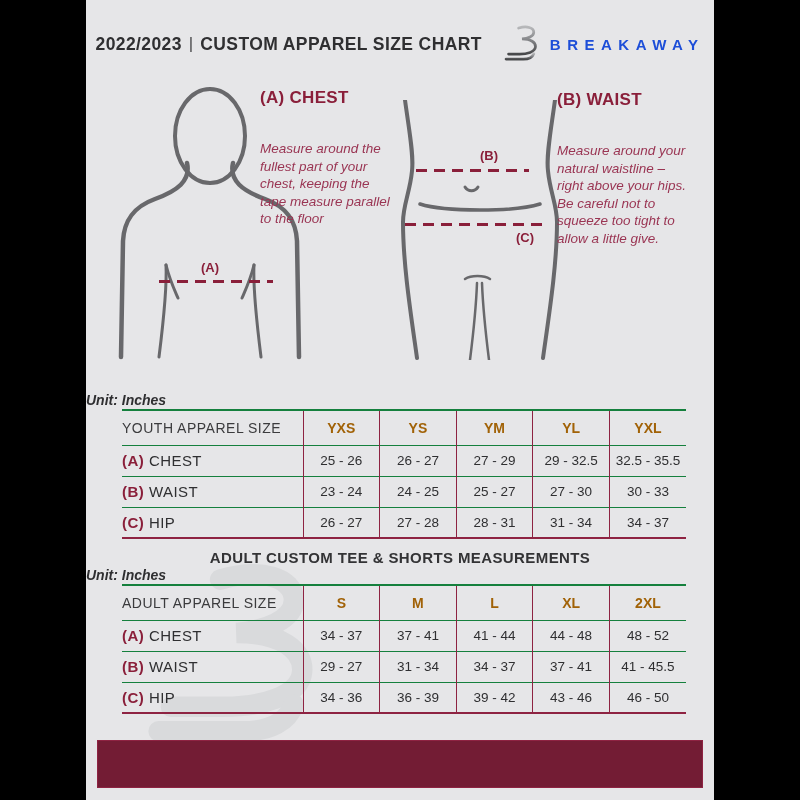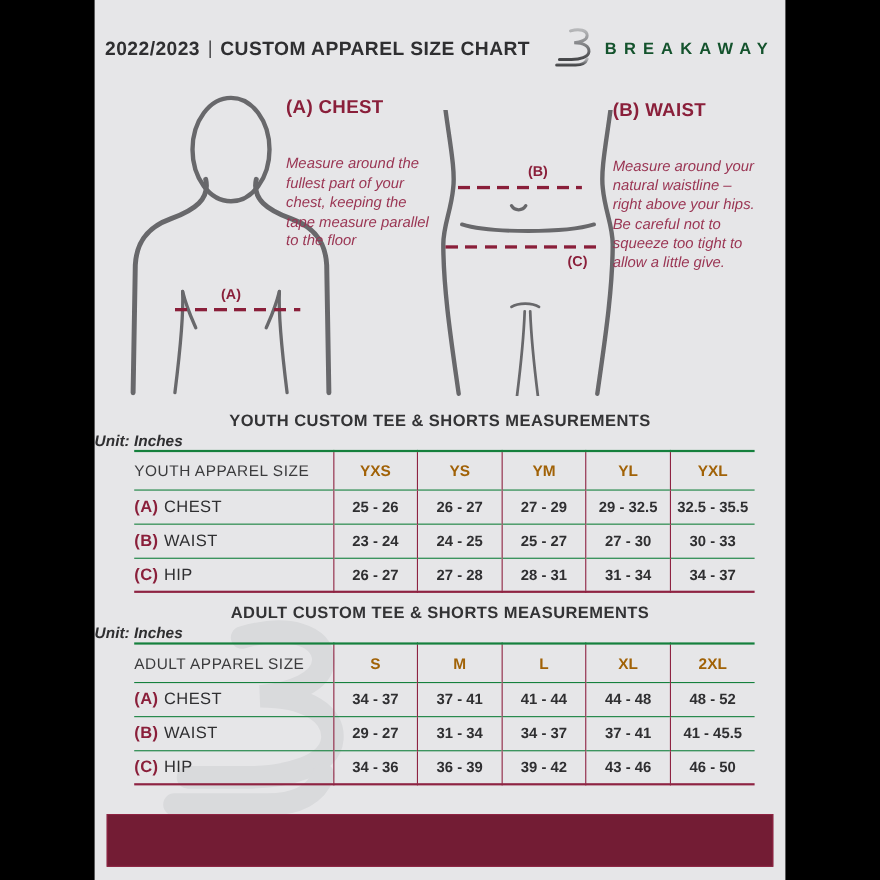--- a/index.html
+++ b/index.html
@@ -5,21 +5,21 @@
   html,body{margin:0;padding:0;width:800px;height:800px;background:#000;overflow:hidden;
     font-family:"Liberation Sans", sans-serif;}
   .doc{position:absolute;left:86px;top:0;width:628px;height:800px;background:#e6e6e8;overflow:hidden;}
 
   
   .header{position:absolute;top:24px;left:0;width:100%;display:flex;justify-content:center;
     align-items:center;gap:5px;z-index:2;}
   .hdr-year,.hdr-title{font-size:17.5px;font-weight:700;color:#2f2f31;letter-spacing:.4px;}
   .hdr-div{font-size:17px;font-weight:300;color:#4a4a4c;margin:0 2px;}
   .logo-svg{width:42px;height:40px;margin-left:14px;}
-  .hdr-brand{font-size:15px;font-weight:700;color:#14532d;letter-spacing:6.5px;margin-left:2px;}
+  .hdr-brand{font-size:15px;font-weight:700;color:#1d4ed8;letter-spacing:6.5px;margin-left:2px;}
 
   
   .fig{position:absolute;z-index:1;}
   .fig path,.fig ellipse{fill:none;stroke:#68686b;stroke-linecap:round;}
   .dash{position:absolute;height:3px;z-index:2;
     background:repeating-linear-gradient(90deg,#8a1f3a 0 11px,transparent 11px 18px);}
   .marker{position:absolute;font-size:13px;font-weight:700;color:#8a1f3a;z-index:2;}
 
   
   .instr{position:absolute;z-index:2;}
@@ -35,21 +35,21 @@
   table.size tr{border-top:2px solid #15803d;}
   table.size tr:last-child{border-bottom:2px solid #8e2342;}
   table.size tr.hdr{height:35px;}
   table.size tr.row{height:31px;border-top-width:1.5px;}
   table.size td{padding:0;background:transparent;vertical-align:middle;}
   table.size td+td{border-left:1.5px solid #8e2342;}
   td.lblcell{padding-left:10px;font-size:14px;color:#3b3b3d;letter-spacing:.5px;text-align:left;}
   td.szcell{font-size:14px;font-weight:700;color:#a16207;text-align:center;}
   td.namecell{padding-left:14px;font-size:15px;color:#2f2f31;letter-spacing:.4px;text-align:left;}
   .pfx{font-weight:800;color:#8a1f3a;margin-right:5px;}
-  td.valcell{font-size:13.5px;color:#2f2f31;text-align:center;font-weight:bold;}
+  td.valcell{font-size:13.5px;color:#2f2f31;text-align:center;}
 
   
   .watermark{position:absolute;left:48px;top:560px;width:205px;height:195px;z-index:0;}
   .watermark path{fill:none;stroke:#d9dadc;stroke-linecap:round;}
   .footer{position:absolute;left:11px;top:740px;width:606px;height:48px;background:#731c34;
     border:1px solid #8e2342;box-sizing:border-box;z-index:3;}
 </style>
 </head>
 <body>
 
@@ -115,21 +115,20 @@
 Be careful not to
 squeeze too tight to
 allow a little give.</div>
   </div>
 
   <svg class="watermark" viewBox="0 0 100 92">
     <path d="M42 8 C62 2 78 7 78 18 C78 28 63 33 50 34 C71 34 83 42 82 53 C81 65 62 70 44 70 L18 70" stroke-width="10"></path>
     <path d="M12 82 L53 82 C67 82 75 77 78 69" stroke-width="10"></path>
   </svg>
 
-  <div class="tbl-title" style="top:374px;">YOUTH CUSTOM TEE &amp; SHORTS MEASUREMENTS</div>
   <div class="tbl-unit" style="top:392px;">Unit: Inches</div>
   <table class="size" style="top:409px;">
     <colgroup>
         <col style="width:181px;">
         <col>
         <col>
         <col>
         <col>
         <col>
       </colgroup>

